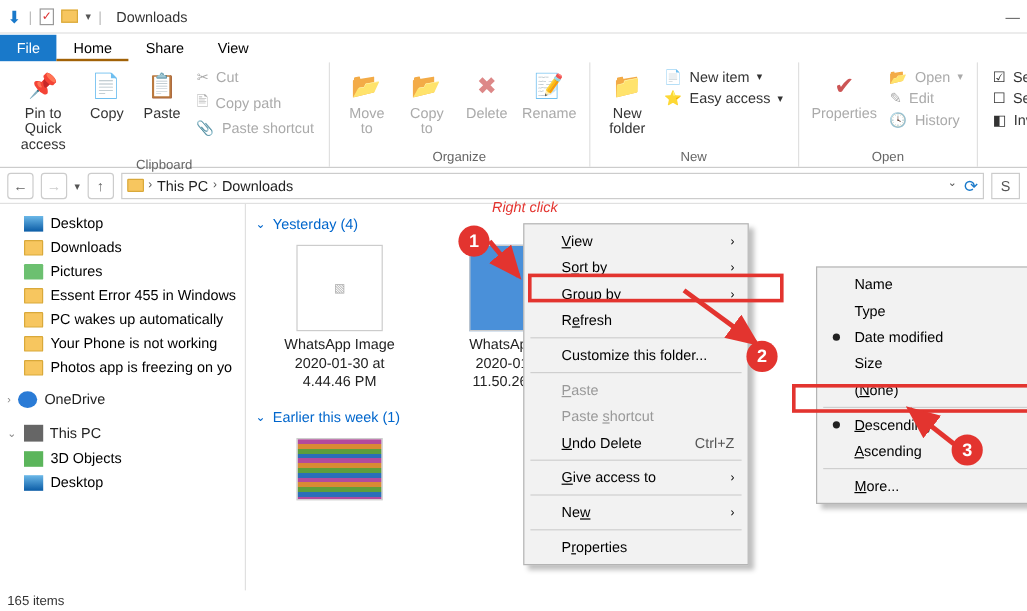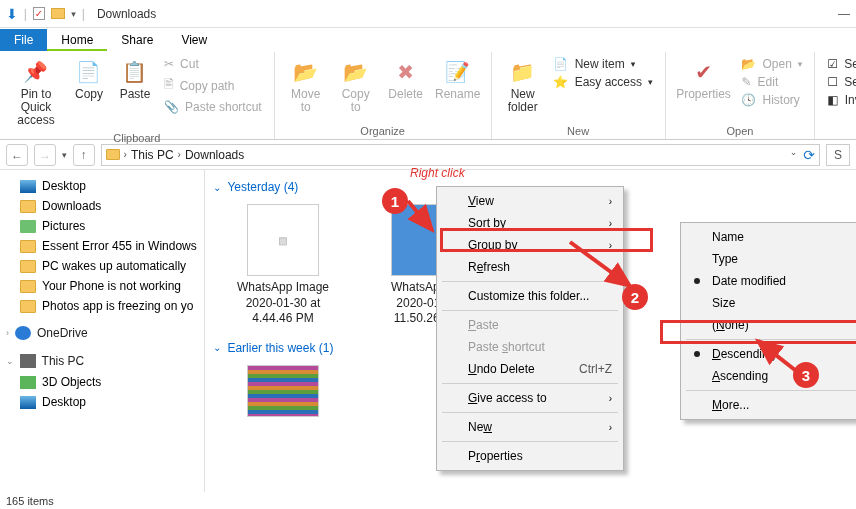--- a/index.html
+++ b/index.html
@@ -8,21 +8,21 @@
 
 .titlebar { height: 28px; display: flex; align-items: center; padding: 0 6px; border-bottom: 1px solid #e0e0e0; }
 .titlebar .qat { display: flex; align-items: center; gap: 6px; }
 .titlebar .title { margin-left: 12px; color: #333; }
 .titlebar .winbtns { margin-left: auto; display: flex; gap: 18px; font-size: 13px; color: #555; }
 
 
 .tabs { height: 24px; display: flex; align-items: center; }
 .tab { padding: 4px 14px; cursor: default; }
 .tab.active { background: #1979ca; color: #fff; }
-.ribbontab.sel { border-bottom: 2px solid #84cc16; padding-bottom: 2px; }
+.ribbontab.sel { border-bottom: 2px solid #a16207; padding-bottom: 2px; }
 
 
 .ribbon { height: 88px; display: flex; border-bottom: 1px solid #ccc; background: #fff; }
 .group { border-right: 1px solid #e0e0e0; padding: 2px 8px 0; display: flex; flex-direction: column; }
 .group .gbody { flex: 1; display: flex; align-items: flex-start; gap: 4px; }
 .group .glabel { text-align: center; color: #666; font-size: 11px; padding-bottom: 2px; }
 .bigbtn { display: flex; flex-direction: column; align-items: center; justify-content: flex-start; width: 56px; padding: 4px 0; gap: 2px; text-align: center; line-height: 1.1; color: #333; }
 .bigbtn .ic { width: 28px; height: 28px; display: flex; align-items: center; justify-content: center; font-size: 20px; }
 .smallstack { display: flex; flex-direction: column; gap: 2px; padding-top: 2px; }
 .smallbtn { display: flex; align-items: center; gap: 6px; padding: 1px 4px; color: #333; white-space: nowrap; }

